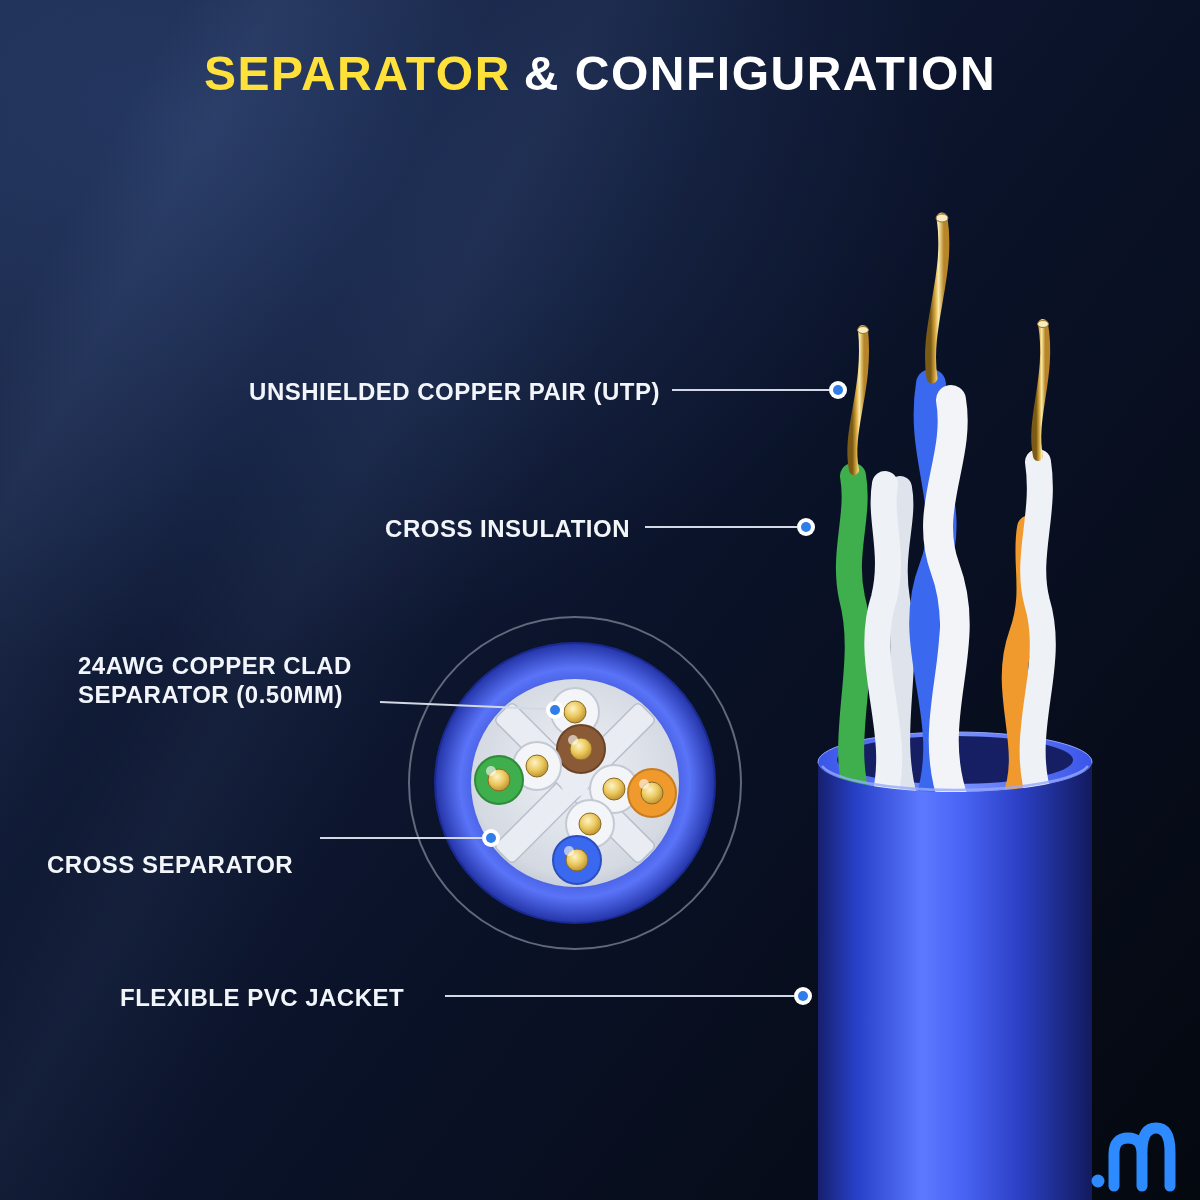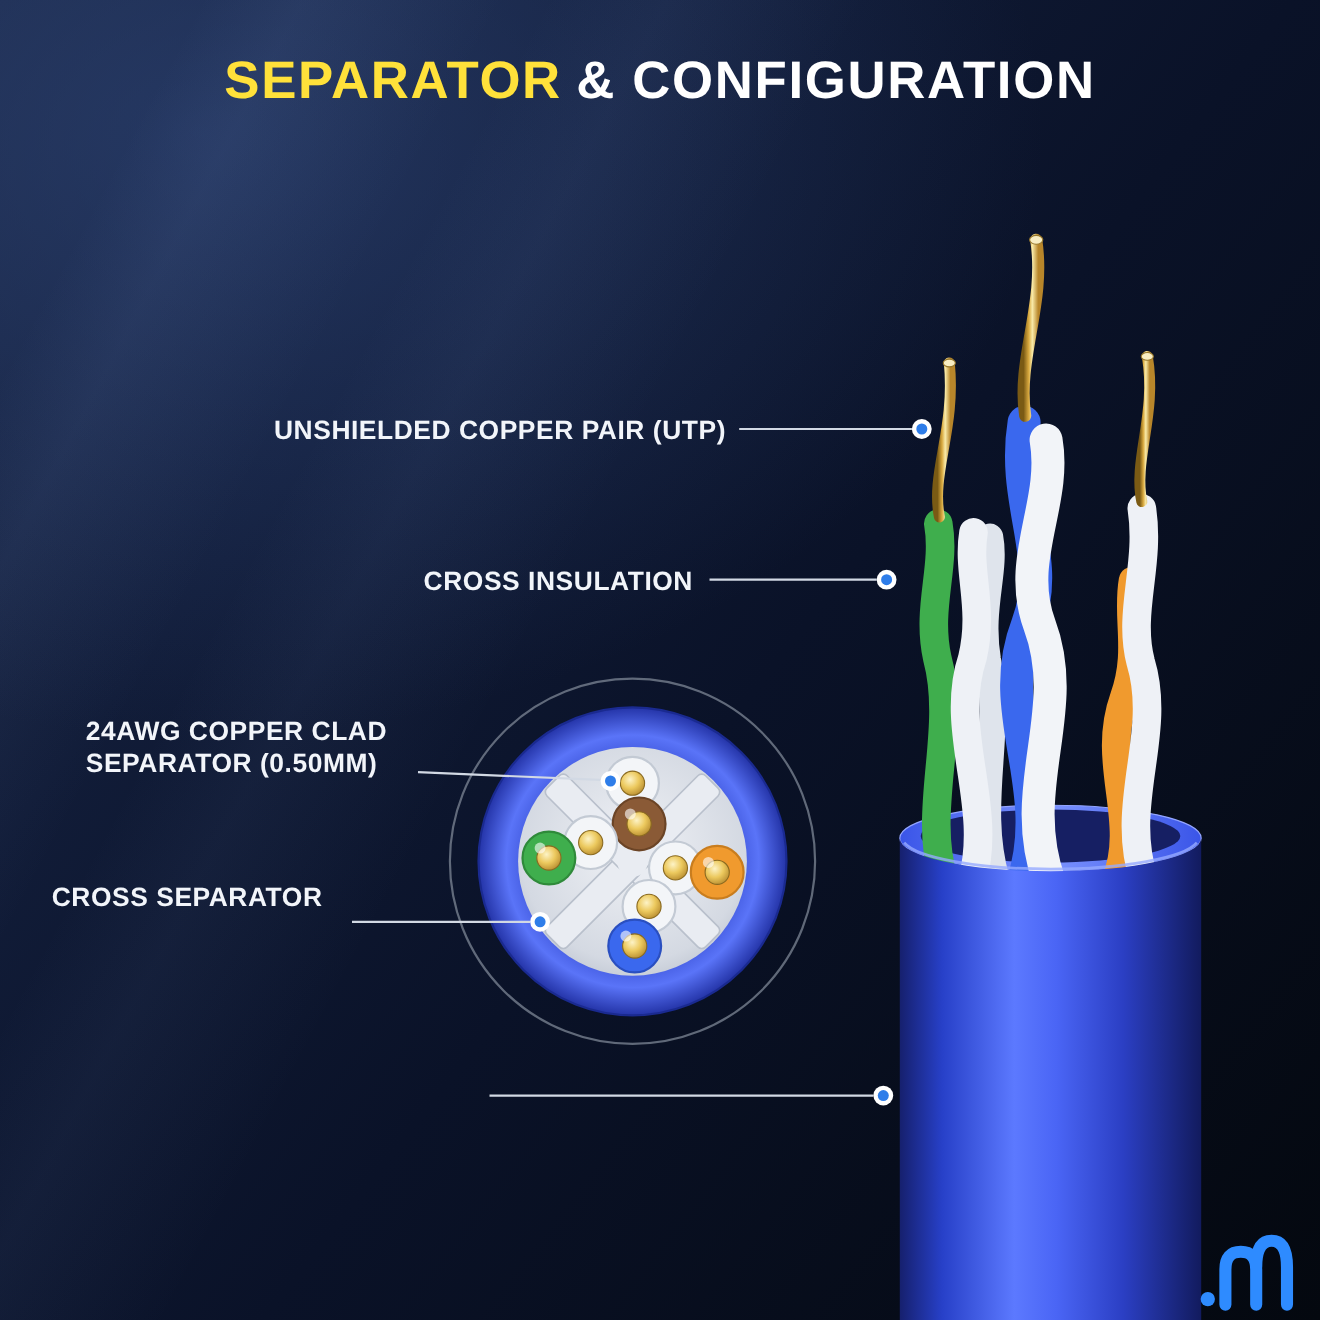--- a/index.html
+++ b/index.html
@@ -23,21 +23,21 @@
   }
   .title .hl { color:#ffe13a; }
   .title .rest { color:#ffffff; margin-left:13px; }
   .label {
     position:absolute; font-weight:800; font-size:24px; letter-spacing:0.5px;
     color:#f2f5fa; line-height:29px; white-space:nowrap;
   }
   .lbl-utp    { top:377px; left:190px; width:470px; text-align:right; }
   .lbl-hdpe   { top:514px; left:285px; width:345px; text-align:right; }
   .lbl-copper { top:651px; left:47px;  text-align:left; white-space:normal; width:360px;margin-left:31px; }
-  .lbl-sep    { top:802px; left:47px;text-align:center; }
+  .lbl-sep    { top:850px; left:47px;text-align:center; }
   .lbl-jacket { top:983px; left:120px; }
   svg.art { position:absolute; inset:0; }
 </style>
 </head>
 <body>
 
 <div class="canvas">
   <div class="streaks"></div>
 
   <div class="title">
@@ -193,13 +193,14 @@
     </g>
   </svg>
 
   <div class="label lbl-utp">UNSHIELDED COPPER PAIR (UTP)</div>
   <div class="label lbl-hdpe">CROSS INSULATION</div>
   <div class="label lbl-copper">
     <span>24AWG COPPER CLAD</span><br>
     <span>SEPARATOR (0.50MM)</span>
   </div>
   <div class="label lbl-sep">CROSS SEPARATOR</div>
+  <div class="label lbl-jacket">FLEXIBLE PVC JACKET</div>
 </div>
 
 </body></html>

